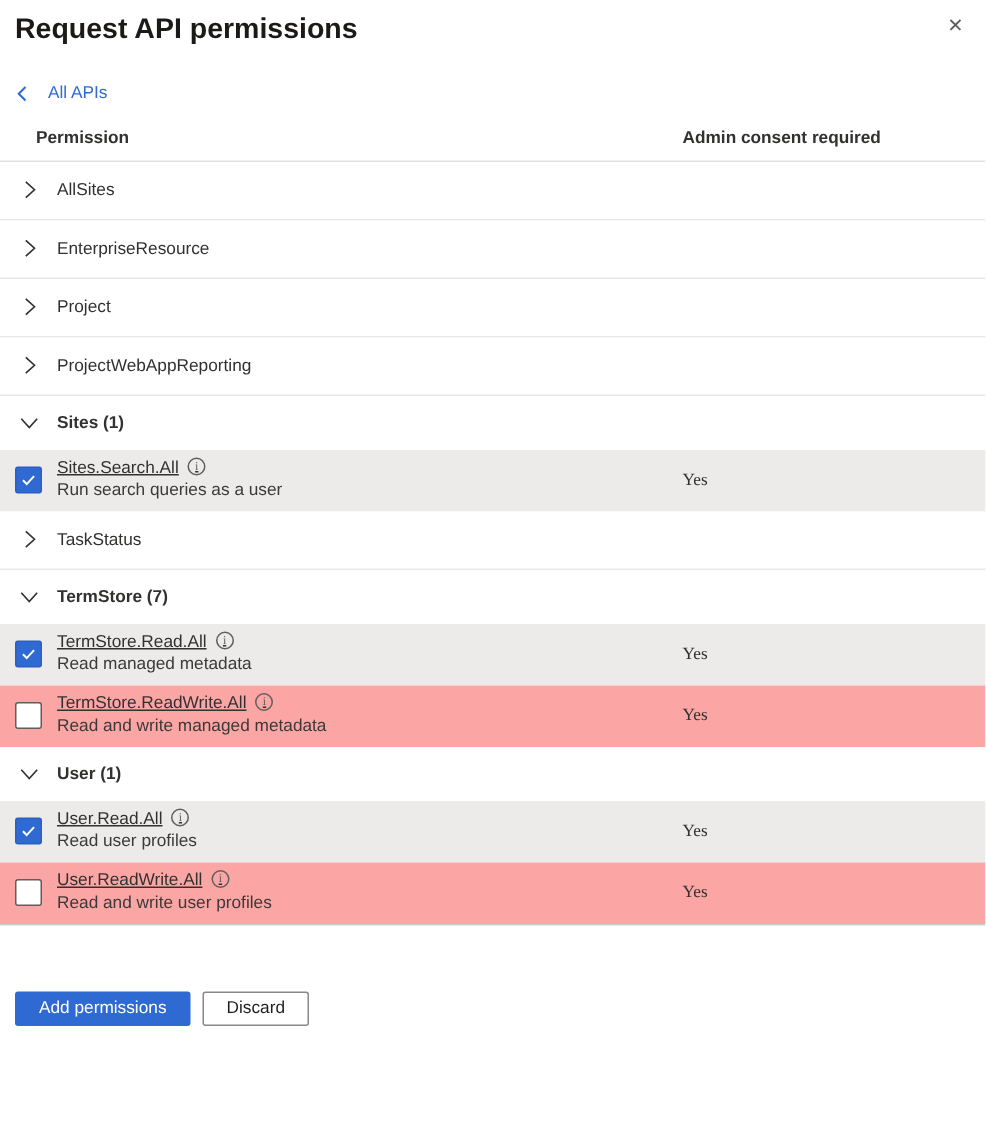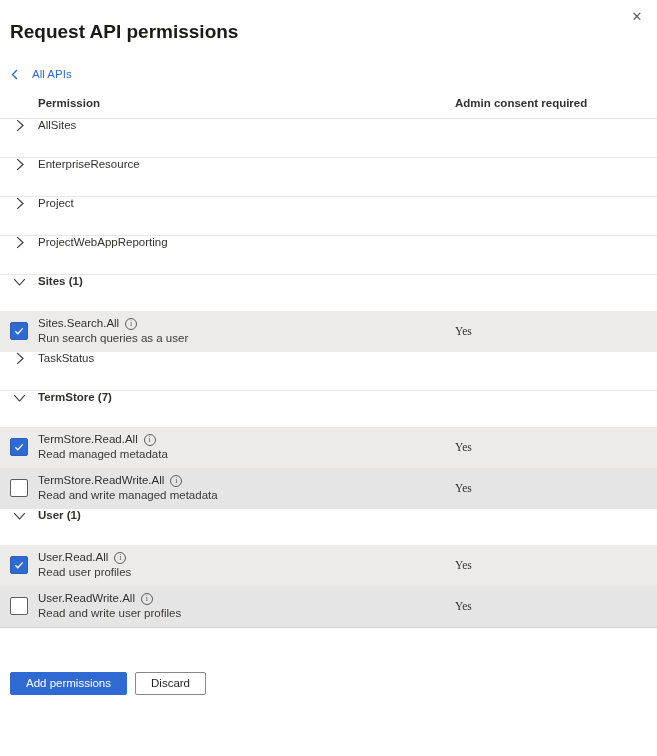--- a/index.html
+++ b/index.html
@@ -4,76 +4,76 @@
 <style>
   html,body{margin:0;padding:0;}
   body{
     width:657px;height:756px;
     background:#ffffff;
     font-family:"Liberation Sans", sans-serif;
     color:#323130;
     overflow:hidden;
     position:relative;
   }
-  .dialog-header{padding:20px 12px 0 10px;position:relative;}
+  .dialog-header{padding:8px 12px 0 10px;position:relative;}
   .dialog-title{
     margin:0;font-size:19px;line-height:24px;font-weight:700;color:#1b1a19;
     letter-spacing:0;
   }
   .close-btn{
     position:absolute;top:6px;right:10px;
     font-size:13px;color:#605e5c;cursor:pointer;
     width:20px;height:20px;display:flex;align-items:center;justify-content:center;
   }
   .back-link{
     display:inline-flex;align-items:center;gap:13px;
     margin:24px 0 0 10px;
     font-size:11.5px;color:#2f6ad3;text-decoration:none;cursor:pointer;
   }
   .back-chev svg{display:block;}
   .thead{
     position:relative;height:24px;margin-top:10px;
     border-bottom:1px solid #e4e2e0;
     font-size:11.5px;font-weight:700;color:#323130;
   }
-  .col-perm{position:absolute;left:38px;top:3px;}
+  .col-perm{position:absolute;left:24px;top:3px;}
   .col-admin{position:absolute;left:455px;top:3px;}
 
   
   .group-row{
     position:relative;height:38px;
-    display:flex;align-items:flex-start;
+    display:flex;align-items:center;
     padding-left:12px;cursor:pointer;
     border-bottom:1px solid #e9e7e5;
     background:#ffffff;
   }
   .group-row.expanded{border-bottom:none;height:36px;}
   .chev{width:14px;height:14px;margin-right:12px;display:flex;align-items:center;justify-content:center;}
   .chev svg{display:block;}
   .group-name{font-size:11.5px;color:#323130;}
   .group-name.bold{font-weight:700;}
 
   
   .perm-row{
     position:relative;height:41px;
-    background:#e5e5e5;
+    background:#fca5a5;
   }
   .perm-row.selected{background:#edebe9;}
   .cb{
     position:absolute;left:10px;top:50%;margin-top:-9px;
     width:18px;height:18px;box-sizing:border-box;
     border:1px solid #605e5c;border-radius:2px;background:#ffffff;cursor:pointer;
     display:flex;align-items:center;justify-content:center;
   }
   .cb.checked{background:#2f6ad3;border-color:#2a5fc0;}
   .perm-text{
     position:absolute;left:38px;top:50%;transform:translateY(-50%);
     font-size:11.5px;line-height:15px;
   }
-  .perm-name{display:flex;align-items:center;gap:6px;color:#323130;}
+  .perm-name{display:flex;gap:6px;color:#323130;text-decoration:underline;}
   .info-icon{
     width:12px;height:12px;box-sizing:border-box;
     border:1px solid #605e5c;border-radius:50%;
     display:inline-flex;align-items:center;justify-content:center;
     font-size:8px;line-height:1;color:#605e5c;font-family:"Liberation Serif",serif;
     cursor:pointer;
   }
   .perm-desc{color:#3b3a39;}
   .admin-val{
     position:absolute;left:455px;top:50%;transform:translateY(-50%);

